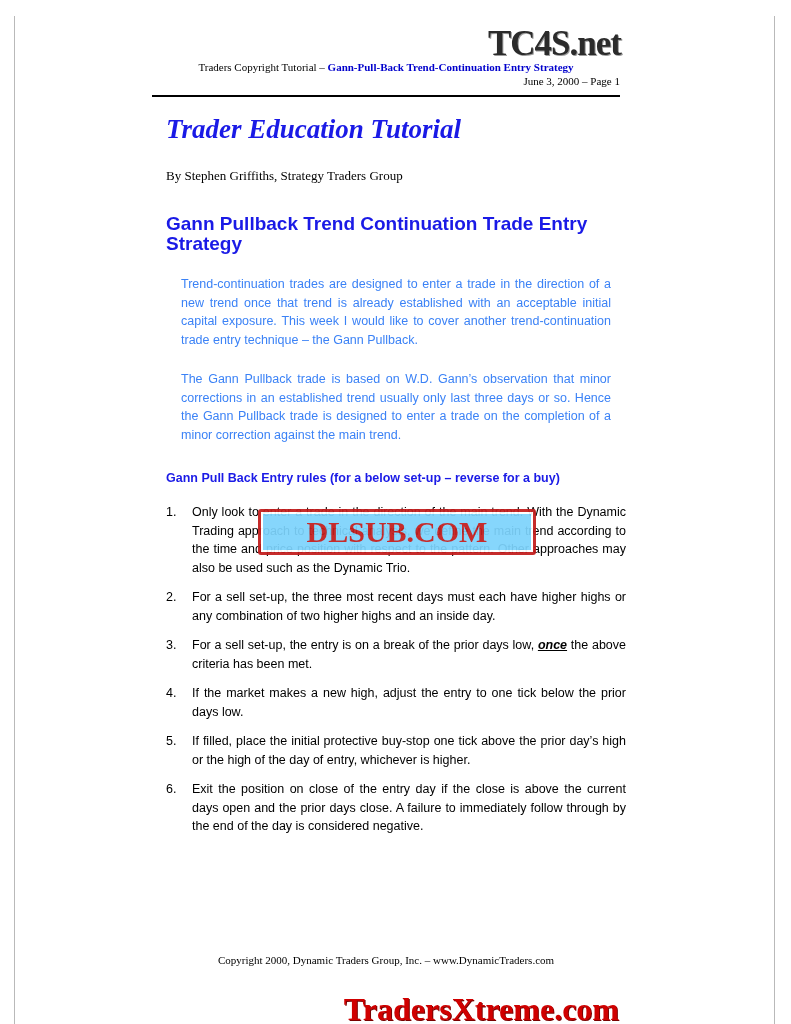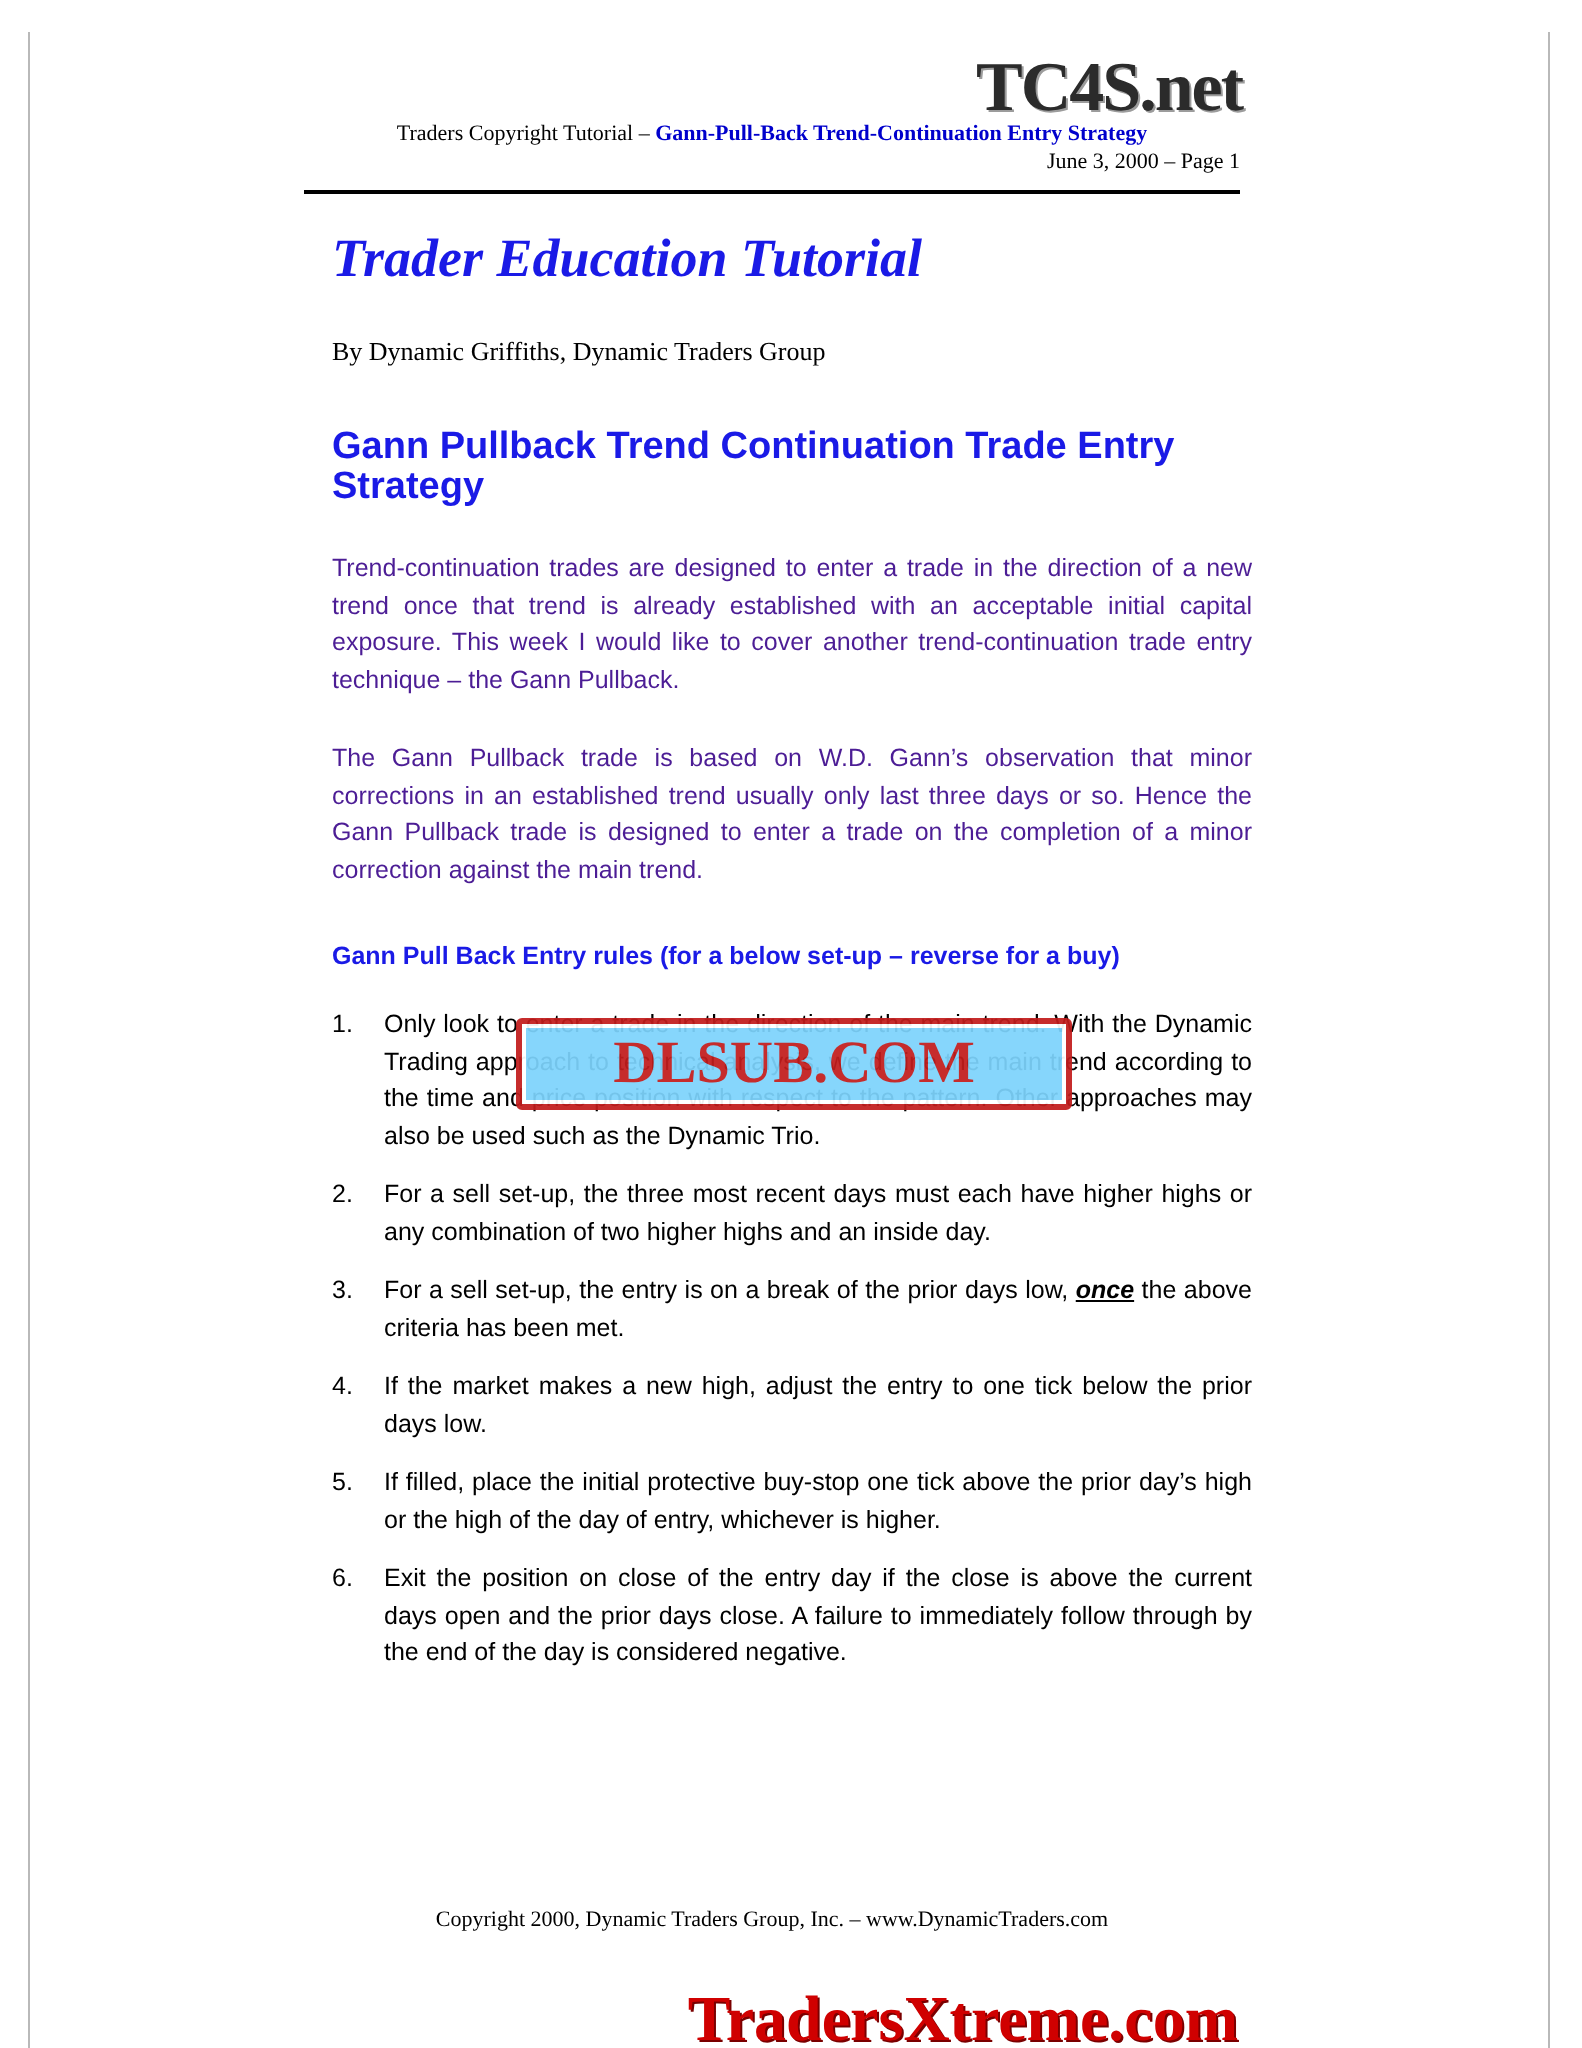--- a/index.html
+++ b/index.html
@@ -144,26 +144,26 @@
     margin: 0;
     margin-top: 30px;
     font-family: "Liberation Sans", sans-serif;
     font-weight: bold;
     font-size: 19px;
     color: #1a1ae6;
     line-height: 20px;
   }
 
   p.para {
-    margin: 0;
+    margin: 15px;
     margin-top: 21px;
     font-family: "Liberation Sans", sans-serif;
     font-size: 12.5px;
     line-height: 18.5px;
-    color: #4c1d95;
+    color: #3b82f6;
     text-align: justify;
   }
 
   h3.rules-head {
     margin: 0;
     margin-top: 26px;
     font-family: "Liberation Sans", sans-serif;
     font-weight: bold;
     font-size: 12.5px;
     color: #1a1ae6;
@@ -229,21 +229,21 @@
       <span class="hdr-plain">Traders Copyright Tutorial – </span><span class="hdr-blue">Gann-Pull-Back Trend-Continuation Entry Strategy</span>
     </div>
     <div class="line2">June 3, 2000 – Page 1</div>
   </div>
   <div class="hdr-rule"></div>
 
   <div class="content">
 
     <h1 class="title">Trader Education Tutorial</h1>
 
-    <div class="byline">By Dynamic Griffiths, Dynamic Traders Group</div>
+    <div class="byline">By Stephen Griffiths, Strategy Traders Group</div>
 
     <h2 class="subtitle">Gann Pullback Trend Continuation Trade Entry Strategy</h2>
 
     <p class="para">Trend-continuation trades are designed to enter a trade in the direction of a new trend once that trend is already established with an acceptable initial capital exposure. This week I would like to cover another trend-continuation trade entry technique – the Gann Pullback.</p>
     <p class="para">The Gann Pullback trade is based on W.D. Gann’s observation that minor corrections in an established trend usually only last three days or so. Hence the Gann Pullback trade is designed to enter a trade on the completion of a minor correction against the main trend.</p>
 
     <h3 class="rules-head">Gann Pull Back Entry rules (for a below set-up – reverse for a buy)</h3>
 
     <ol class="rules">
       <li>

